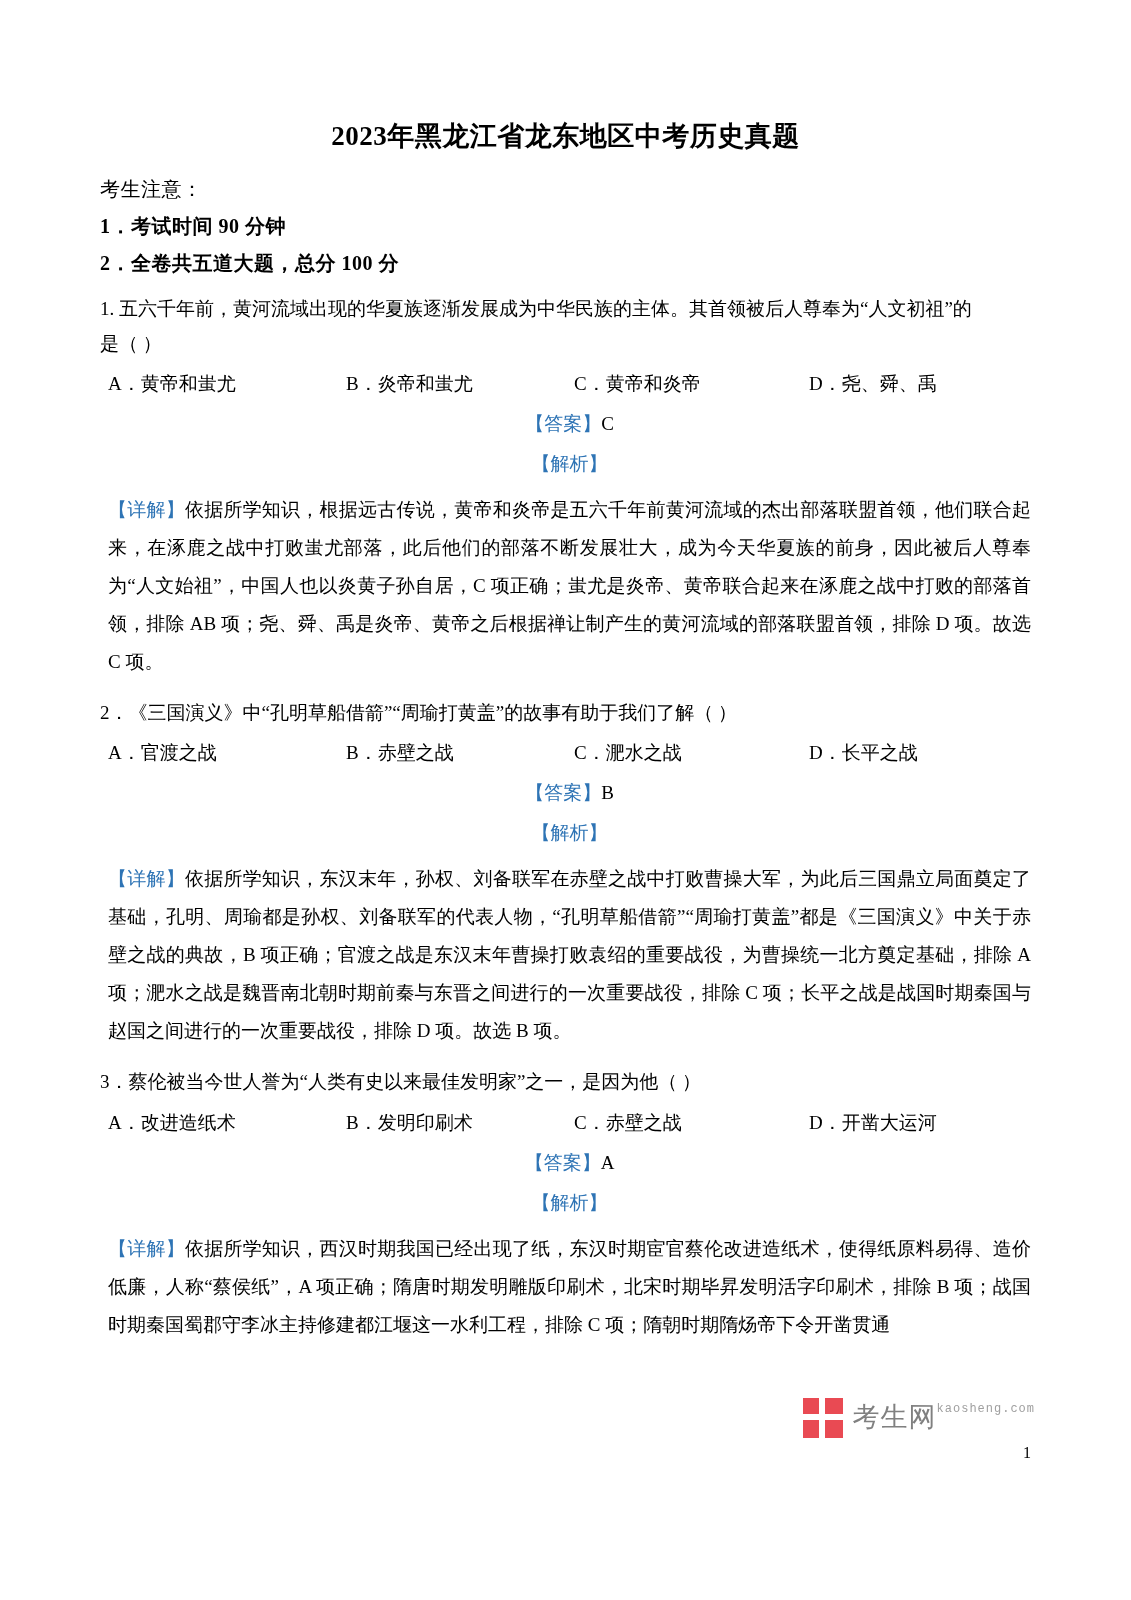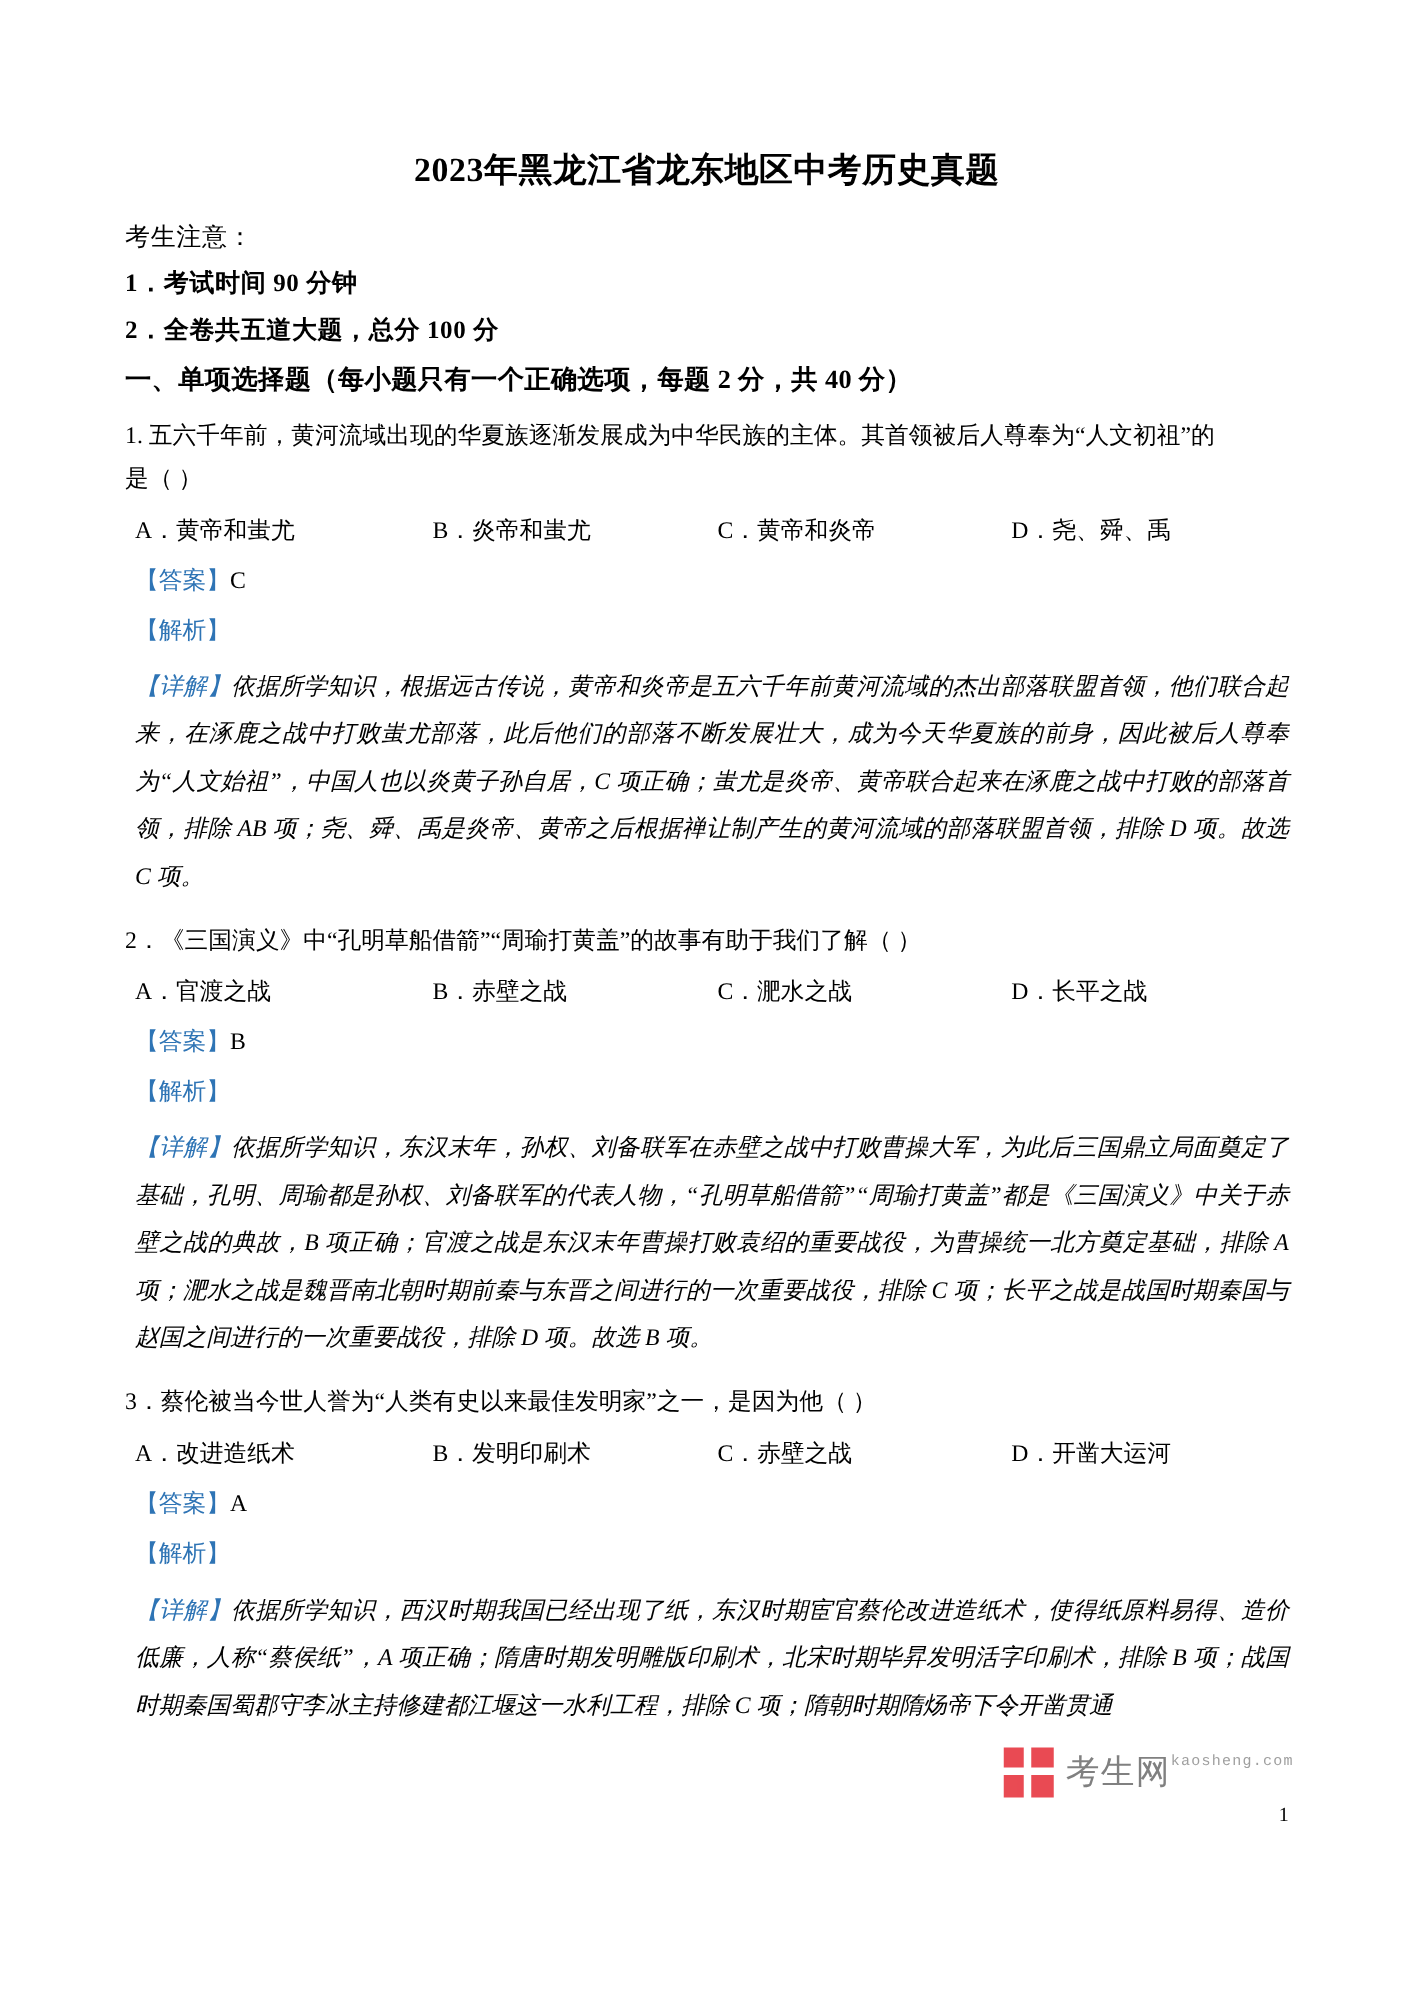--- a/index.html
+++ b/index.html
@@ -65,34 +65,34 @@
     white-space: nowrap;
   }
   .opt-a { width: 238px; }
   .opt-b { width: 228px; }
   .opt-c { width: 235px; }
   .opt-d { width: auto; }
   .answer-line, .analysis-line {
     font-size: 19px;
     margin: 14px 0 0 0;
     padding-left: 8px;
+    text-align: center;
   }
   .tag {
     color: #2e74b5;
   }
   .answer-val {
     color: #000000;
   }
   .detail-block {
     font-size: 19px;
     line-height: 2.0;
     margin: 14px 0 0 0;
     text-align: justify;
     padding-left: 8px;
-    font-style: italic;
   }
   .detail-block .tag {
     color: #2e74b5;
   }
   .page-number {
     position: absolute;
     right: 100px;
     bottom: 18px;
     font-size: 16px;
     color: #000;
@@ -141,21 +141,20 @@
 <body>
 
 <div class="page">
 
   <div class="doc-title">2023年黑龙江省龙东地区中考历史真题</div>
 
   <div class="notice-label">考生注意：</div>
   <div class="notice-item">1．考试时间 90 分钟</div>
   <div class="notice-item">2．全卷共五道大题，总分 100 分</div>
 
-  <div class="section-heading">一、单项选择题（每小题只有一个正确选项，每题 2 分，共 40 分）</div>
 
   <div class="q-stem">
     <span class="indent-line">1. 五六千年前，黄河流域出现的华夏族逐渐发展成为中华民族的主体。其首领被后人尊奉为“人文初祖”的</span>
     <span class="indent-line">是（     ）</span>
   </div>
   <div class="options">
     <span class="opt opt-a">A．黄帝和蚩尤</span>
     <span class="opt opt-b">B．炎帝和蚩尤</span>
     <span class="opt opt-c">C．黄帝和炎帝</span>
     <span class="opt opt-d">D．尧、舜、禹</span>

